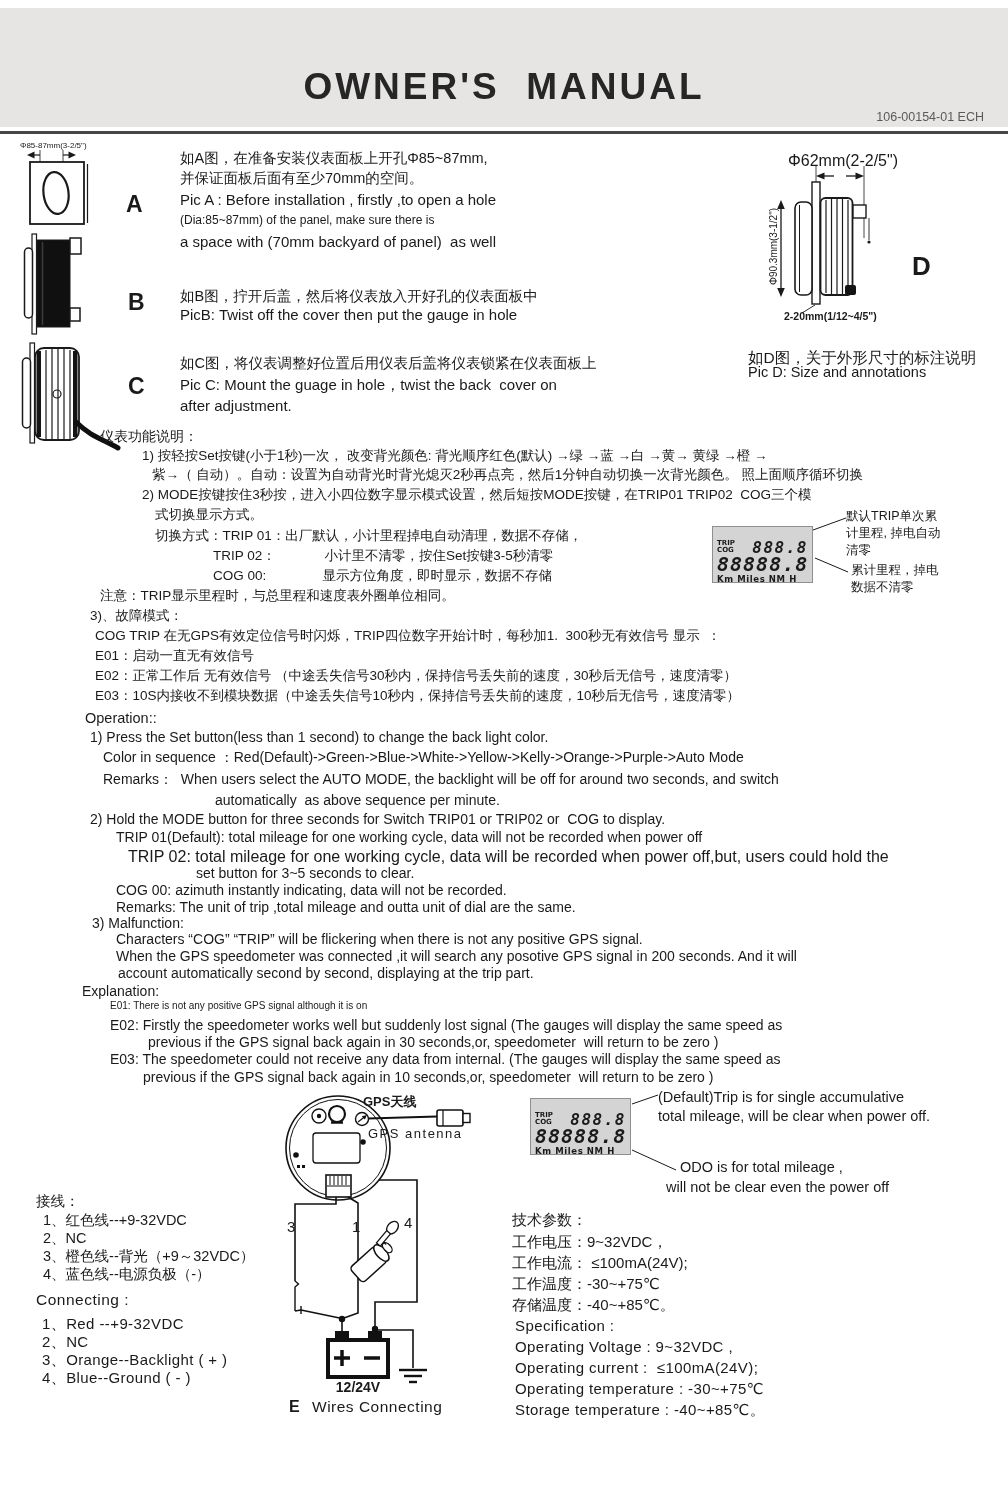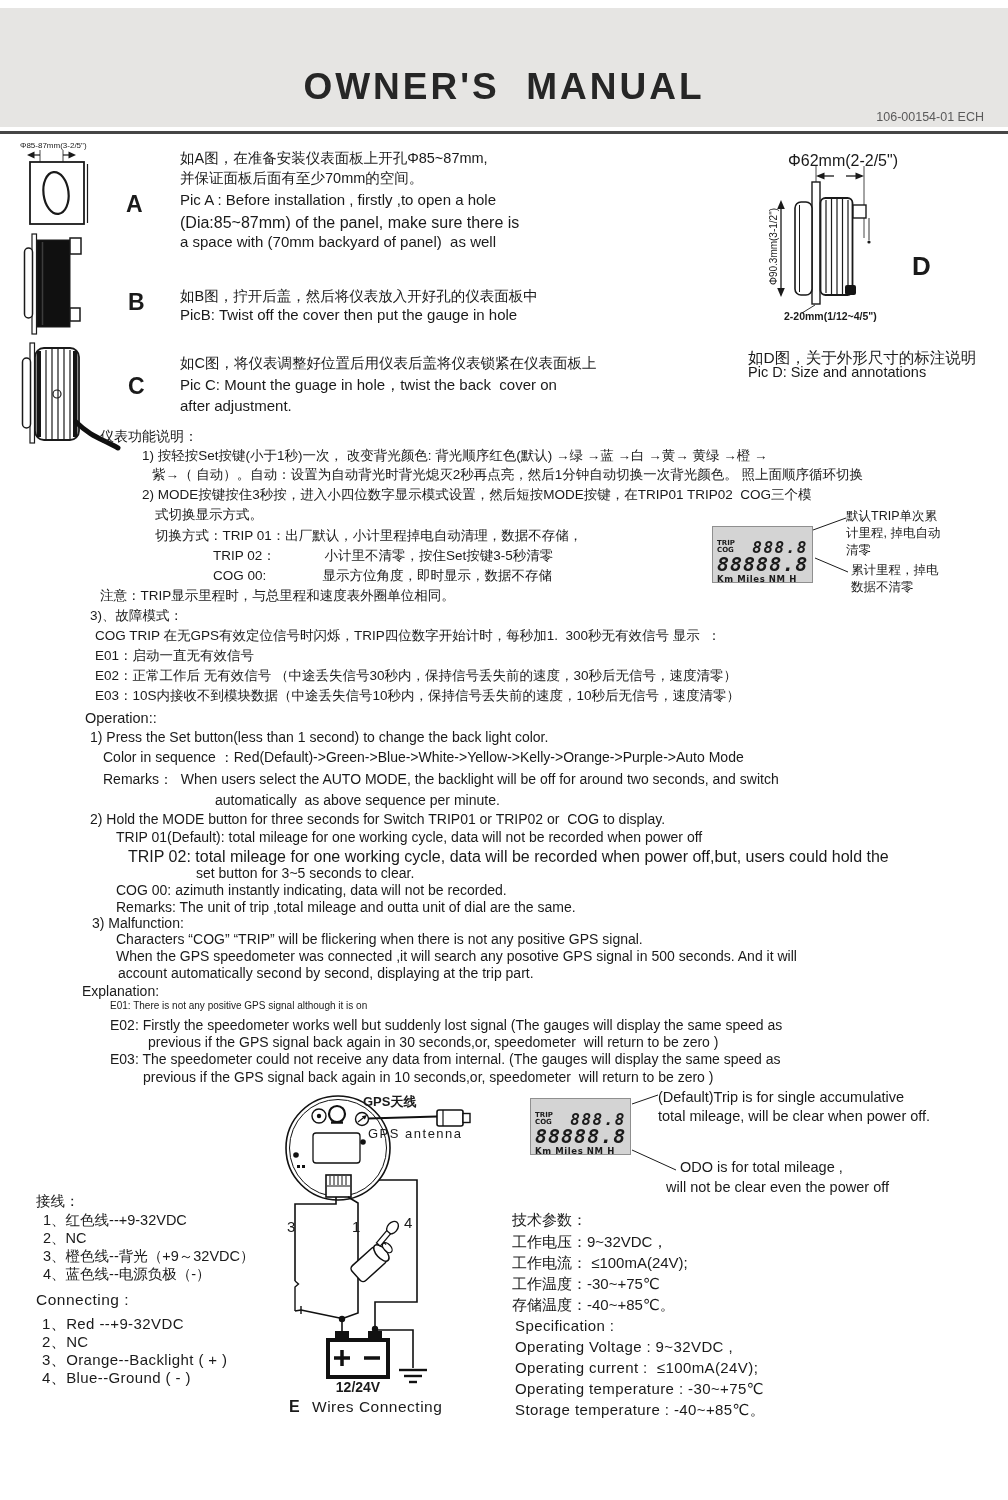--- a/index.html
+++ b/index.html
@@ -48,21 +48,21 @@
       <rect x="16" y="24" width="54" height="62" fill="#ffffff" stroke-width="1.8"></rect>
       <line x1="73.5" y1="26" x2="73.5" y2="85" stroke-width="1.2"></line>
       <ellipse cx="42" cy="55" rx="12.5" ry="21" stroke-width="2.2" transform="rotate(-7 42 55)"></ellipse>
     </g>
   </svg>
   <span class="t" style="left:20px;top:141px;font-size:8px;">Φ85-87mm(3-2/5")</span>
   <span class="t bold" style="left:126px;top:190px;font-size:23px;">A</span>
   <span class="t" style="left:180px;top:149px;font-size:14.5px;">如A图，在准备安装仪表面板上开孔Φ85~87mm,</span>
   <span class="t" style="left:180px;top:169px;font-size:14.5px;">并保证面板后面有至少70mm的空间。</span>
   <span class="t" style="left:180px;top:191px;font-size:15px;">Pic A : Before installation , firstly ,to open a hole</span>
-  <span class="t" style="left:180px;top:213px;font-size:16px;">(Dia:85~87mm) of the panel, make sure there is</span>
+  <span class="t" style="left:180px;top:213px;font-size:12px;">(Dia:85~87mm) of the panel, make sure there is</span>
   <span class="t" style="left:180px;top:233px;font-size:15px;">a space with (70mm backyard of panel)  as well</span>
 
   <svg style="left:20px;top:232px;" width="120" height="105" viewBox="0 0 120 105">
     <g stroke="#1a1a1a">
       <rect x="12" y="2" width="4.5" height="100" fill="#ffffff" stroke-width="1.2"></rect>
       <rect x="4.5" y="16" width="8" height="70" rx="4" fill="#ffffff" stroke-width="1.5"></rect>
       <rect x="17" y="8" width="33" height="87" fill="#101010" stroke-width="1"></rect>
       <line x1="22.5" y1="10" x2="22.5" y2="93" stroke="#3c3c3c" stroke-width="1.5"></line>
       <rect x="50" y="6" width="11" height="16" fill="#ffffff" stroke-width="1.5"></rect>
       <rect x="50" y="76" width="10" height="13" fill="#ffffff" stroke-width="1.5"></rect>
@@ -169,21 +169,21 @@
   <span class="t" style="left:103px;top:771px;font-size:14px;">Remarks：  When users select the AUTO MODE, the backlight will be off for around two seconds, and switch</span>
   <span class="t" style="left:215px;top:792px;font-size:14px;">automatically  as above sequence per minute.</span>
   <span class="t" style="left:90px;top:811px;font-size:14px;">2) Hold the MODE button for three seconds for Switch TRIP01 or TRIP02 or  COG to display.</span>
   <span class="t" style="left:116px;top:829px;font-size:14px;">TRIP 01(Default): total mileage for one working cycle, data will not be recorded when power off</span>
   <span class="t" style="left:128px;top:847px;font-size:16px;">TRIP 02: total mileage for one working cycle, data will be recorded when power off,but, users could hold the</span>
   <span class="t" style="left:196px;top:865px;font-size:14px;">set button for 3~5 seconds to clear.</span>
   <span class="t" style="left:116px;top:882px;font-size:14px;">COG 00: azimuth instantly indicating, data will not be recorded.</span>
   <span class="t" style="left:116px;top:899px;font-size:14px;">Remarks: The unit of trip ,total mileage and outta unit of dial are the same.</span>
   <span class="t" style="left:92px;top:915px;font-size:14px;">3) Malfunction:</span>
   <span class="t" style="left:116px;top:931px;font-size:14px;">Characters “COG” “TRIP” will be flickering when there is not any positive GPS signal.</span>
-  <span class="t" style="left:116px;top:948px;font-size:14px;">When the GPS speedometer was connected ,it will search any posotive GPS signal in 500 seconds. And it will</span>
+  <span class="t" style="left:116px;top:948px;font-size:14px;">When the GPS speedometer was connected ,it will search any posotive GPS signal in 200 seconds. And it will</span>
   <span class="t" style="left:118px;top:965px;font-size:14px;">account automatically second by second, displaying at the trip part.</span>
   <span class="t" style="left:82px;top:983px;font-size:14px;">Explanation:</span>
   <span class="t" style="left:110px;top:1000px;font-size:10px;">E01: There is not any positive GPS signal although it is on</span>
   <span class="t" style="left:110px;top:1017px;font-size:14px;">E02: Firstly the speedometer works well but suddenly lost signal (The gauges will display the same speed as</span>
   <span class="t" style="left:148px;top:1034px;font-size:14px;">previous if the GPS signal back again in 30 seconds,or, speedometer  will return to be zero )</span>
   <span class="t" style="left:110px;top:1051px;font-size:14px;">E03: The speedometer could not receive any data from internal. (The gauges will display the same speed as</span>
   <span class="t" style="left:143px;top:1069px;font-size:14px;">previous if the GPS signal back again in 10 seconds,or, speedometer  will return to be zero )</span>
 
   <svg style="left:270px;top:1085px;" width="260" height="330" viewBox="0 0 260 330">
     <g stroke="#111111" fill="none">

